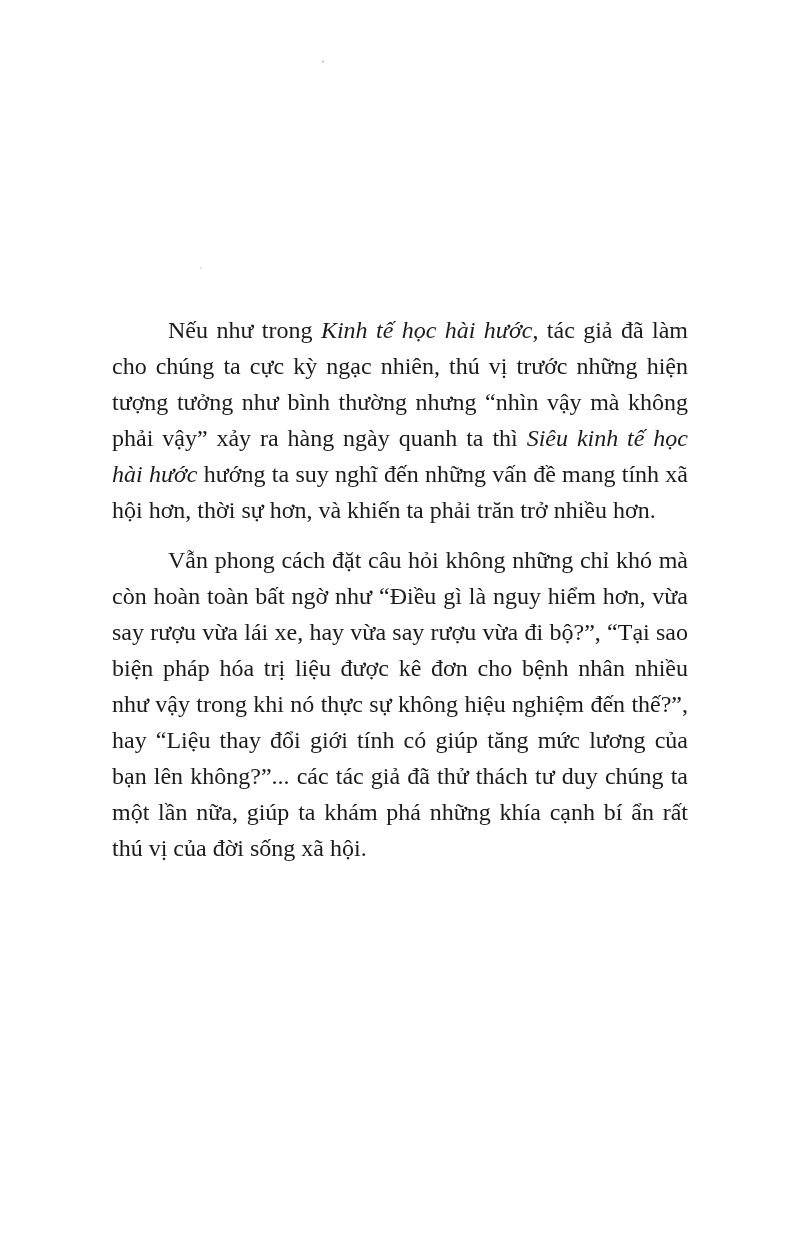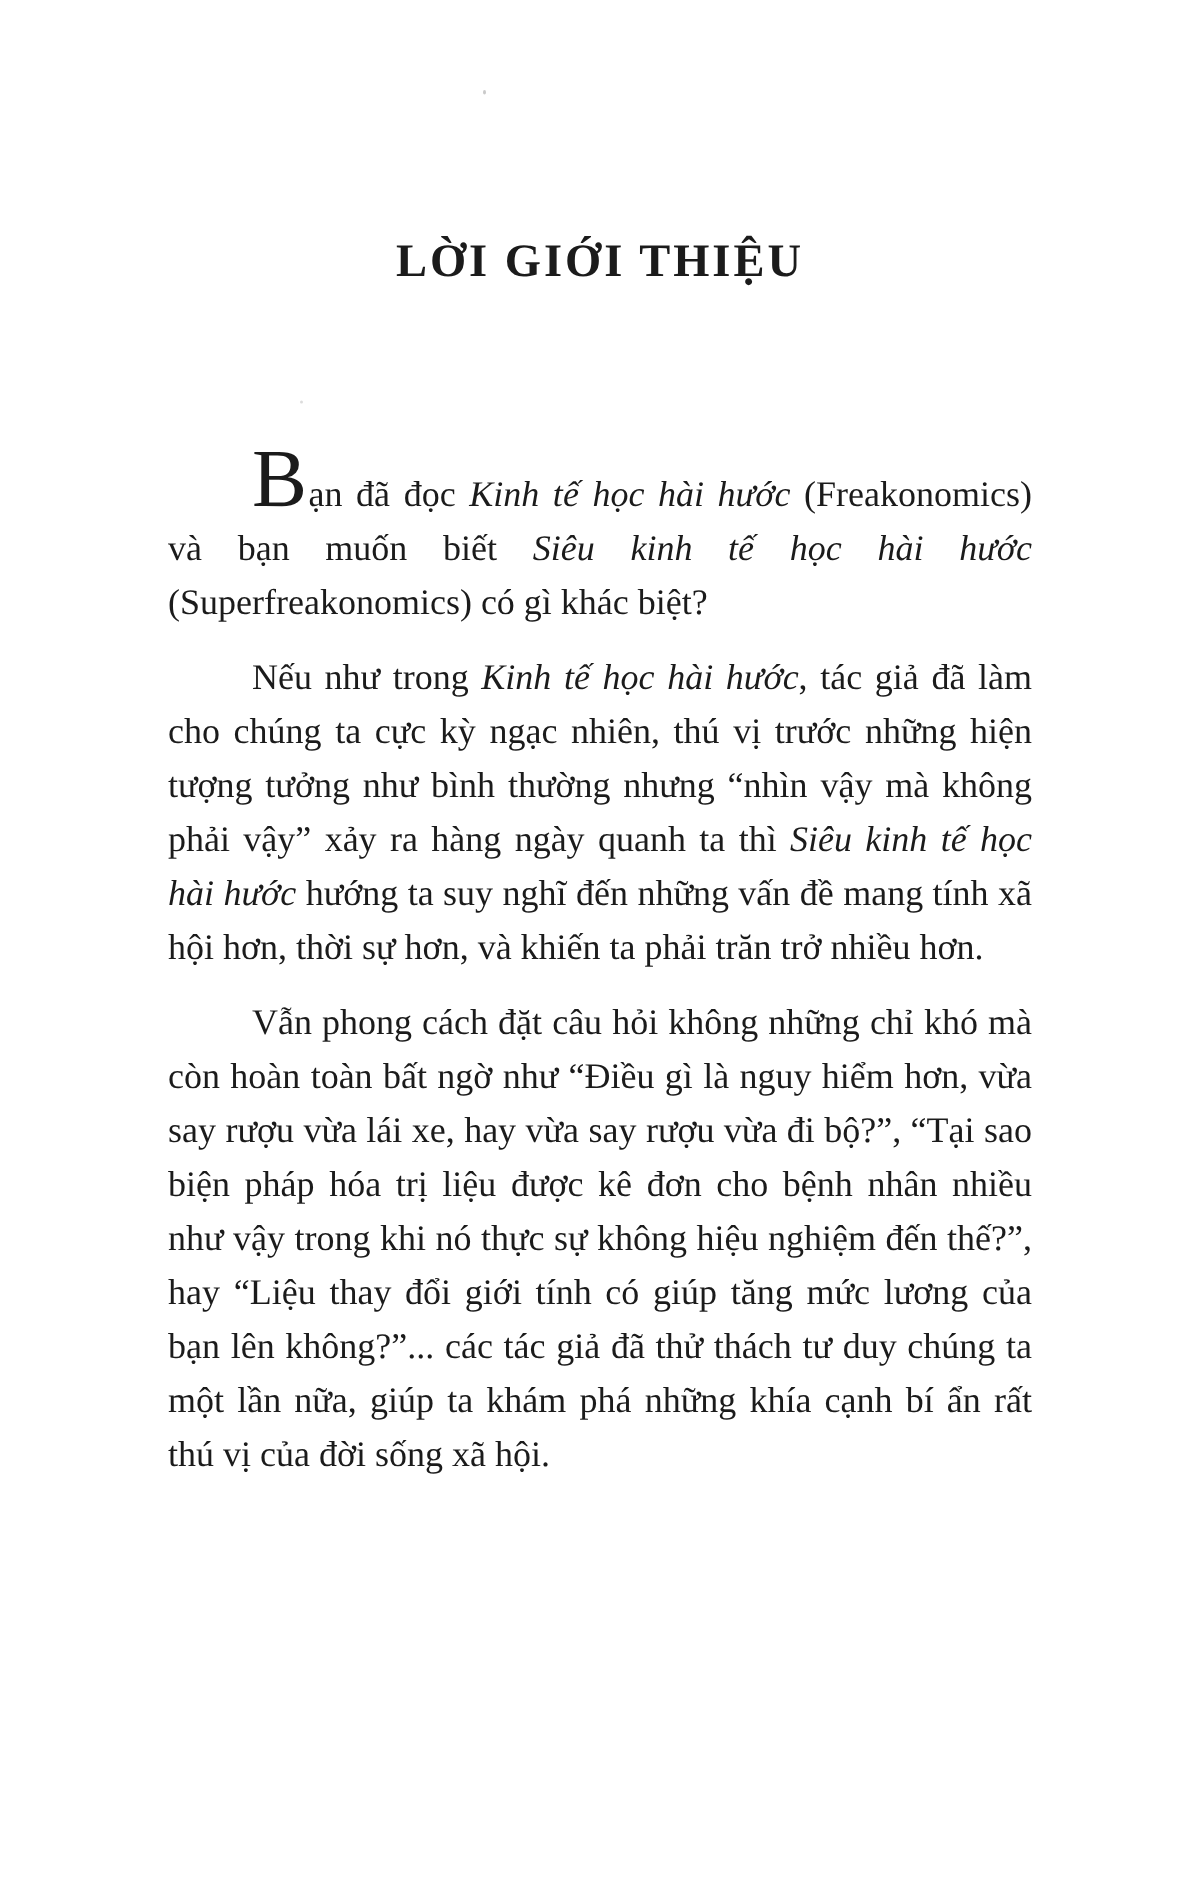--- a/index.html
+++ b/index.html
@@ -59,23 +59,21 @@
     border-radius: 50%;
     opacity: 0.45;
   }
   .speck-1 { left: 322px; top: 60px;  width: 2px; height: 3px; }
   .speck-2 { left: 200px; top: 267px; width: 2px; height: 2px; opacity: 0.3; }
 </style>
 </head>
 <body>
 
 <div class="page">
-  <h1 class="chapter-title">LỜI GIỚI THIỆU</h1>
 
   <div class="body-text">
-      <p class="para"><span class="dropcap">B</span><span>ạn đã đọc </span><span class="italic">Kinh tế học hài hước</span><span> (Freakonomics) và bạn muốn biết </span><span class="italic">Siêu kinh tế học hài hước</span><span> (Superfreakonomics) có gì khác biệt?</span></p>
       <p class="para"><span>Nếu như trong </span><span class="italic">Kinh tế học hài hước</span><span>, tác giả đã làm cho chúng ta cực kỳ ngạc nhiên, thú vị trước những hiện tượng tưởng như bình thường nhưng “nhìn vậy mà không phải vậy” xảy ra hàng ngày quanh ta thì </span><span class="italic">Siêu kinh tế học hài hước</span><span> hướng ta suy nghĩ đến những vấn đề mang tính xã hội hơn, thời sự hơn, và khiến ta phải trăn trở nhiều hơn.</span></p>
       <p class="para"><span>Vẫn phong cách đặt câu hỏi không những chỉ khó mà còn hoàn toàn bất ngờ như “Điều gì là nguy hiểm hơn, vừa say rượu vừa lái xe, hay vừa say rượu vừa đi bộ?”, “Tại sao biện pháp hóa trị liệu được kê đơn cho bệnh nhân nhiều như vậy trong khi nó thực sự không hiệu nghiệm đến thế?”, hay “Liệu thay đổi giới tính có giúp tăng mức lương của bạn lên không?”... các tác giả đã thử thách tư duy chúng ta một lần nữa, giúp ta khám phá những khía cạnh bí ẩn rất thú vị của đời sống xã hội.</span></p>
     </div>
 
   <span class="speck speck-1"></span>
   <span class="speck speck-2"></span>
 </div>
 
 </body></html>

